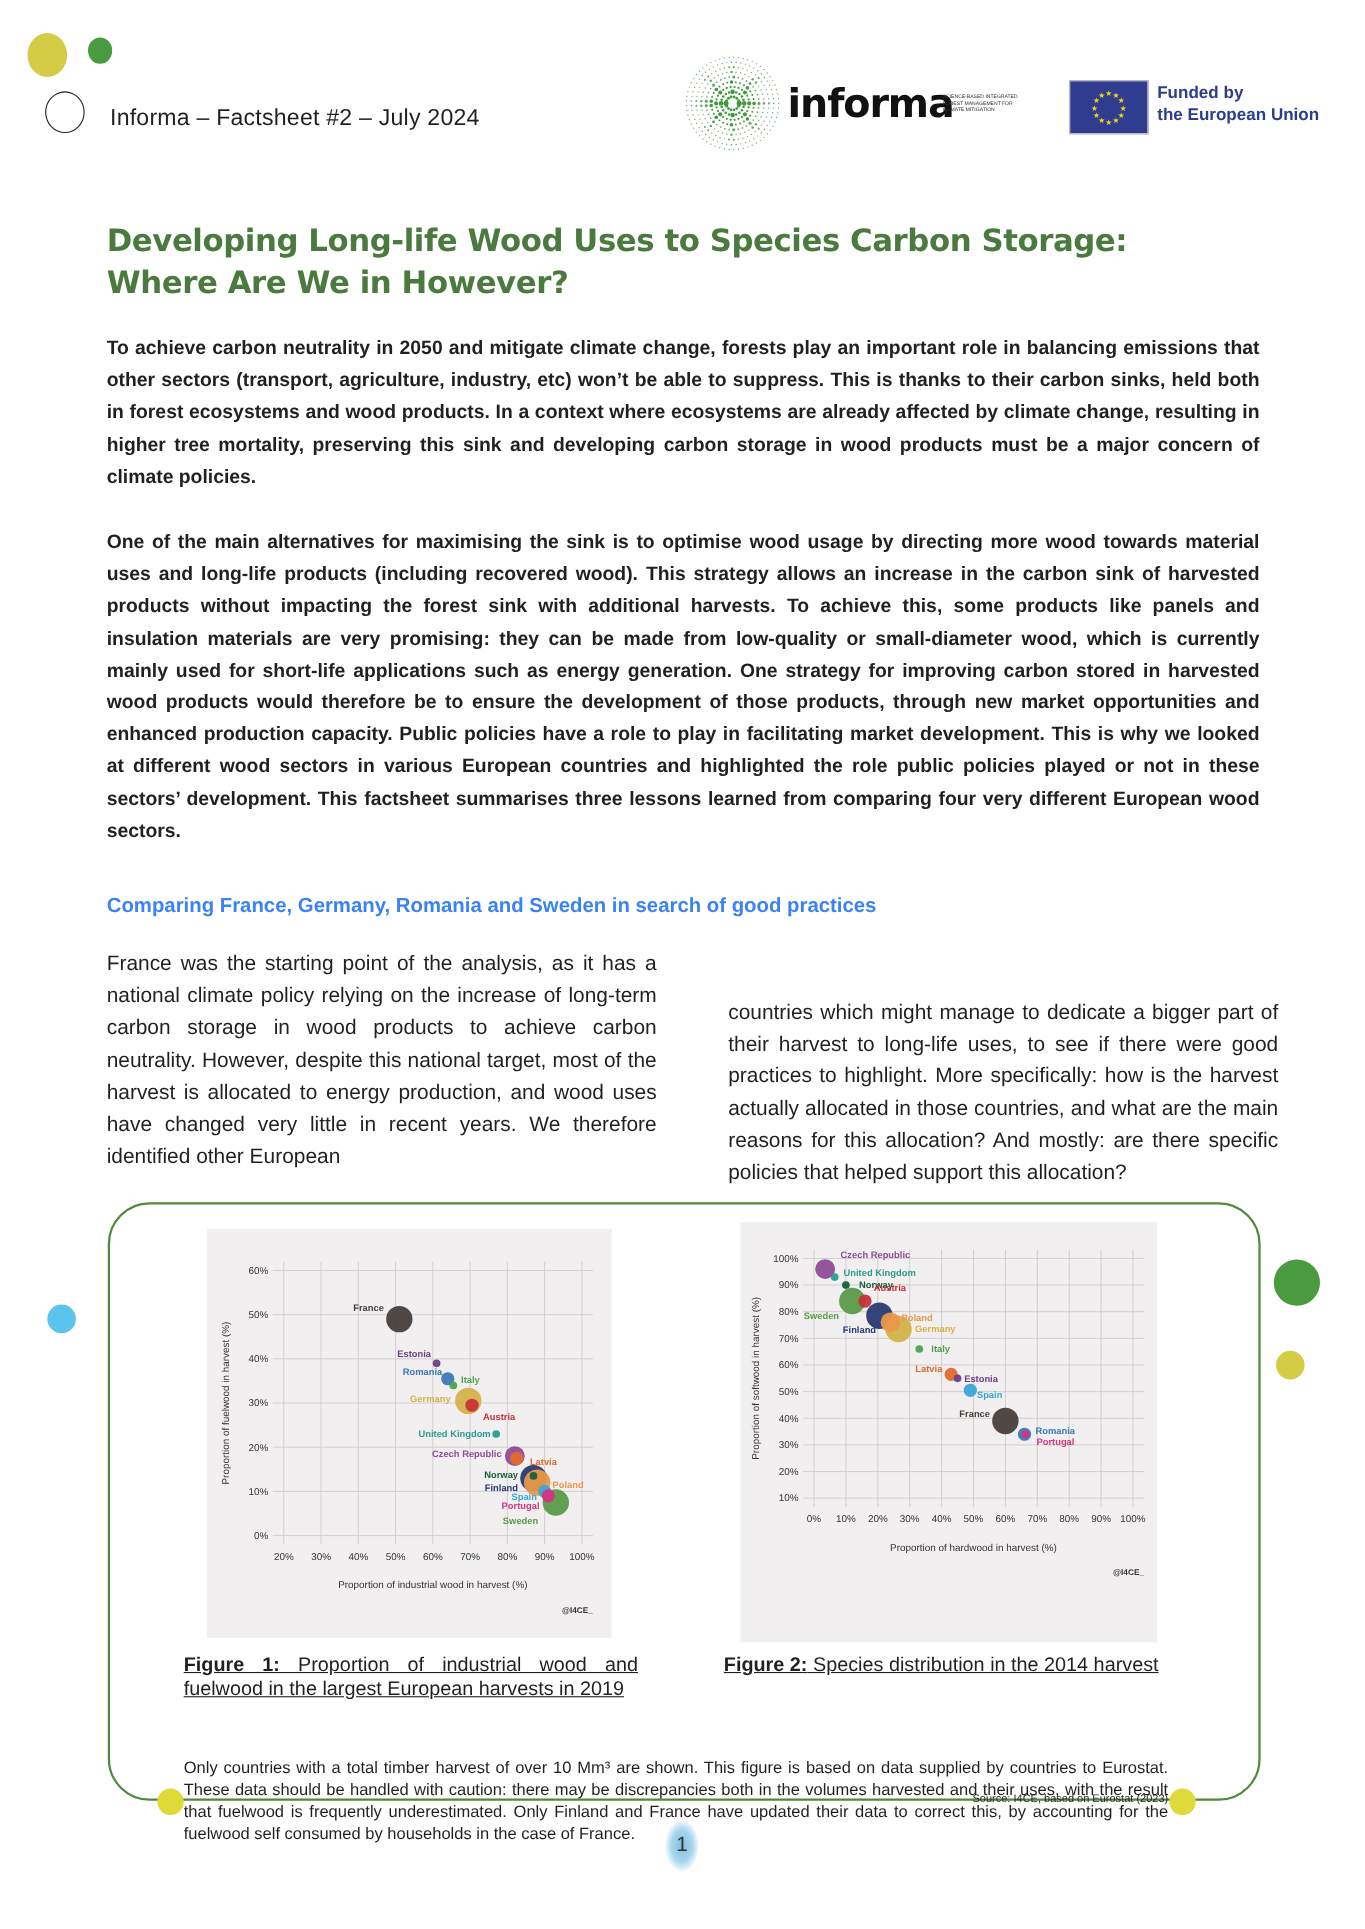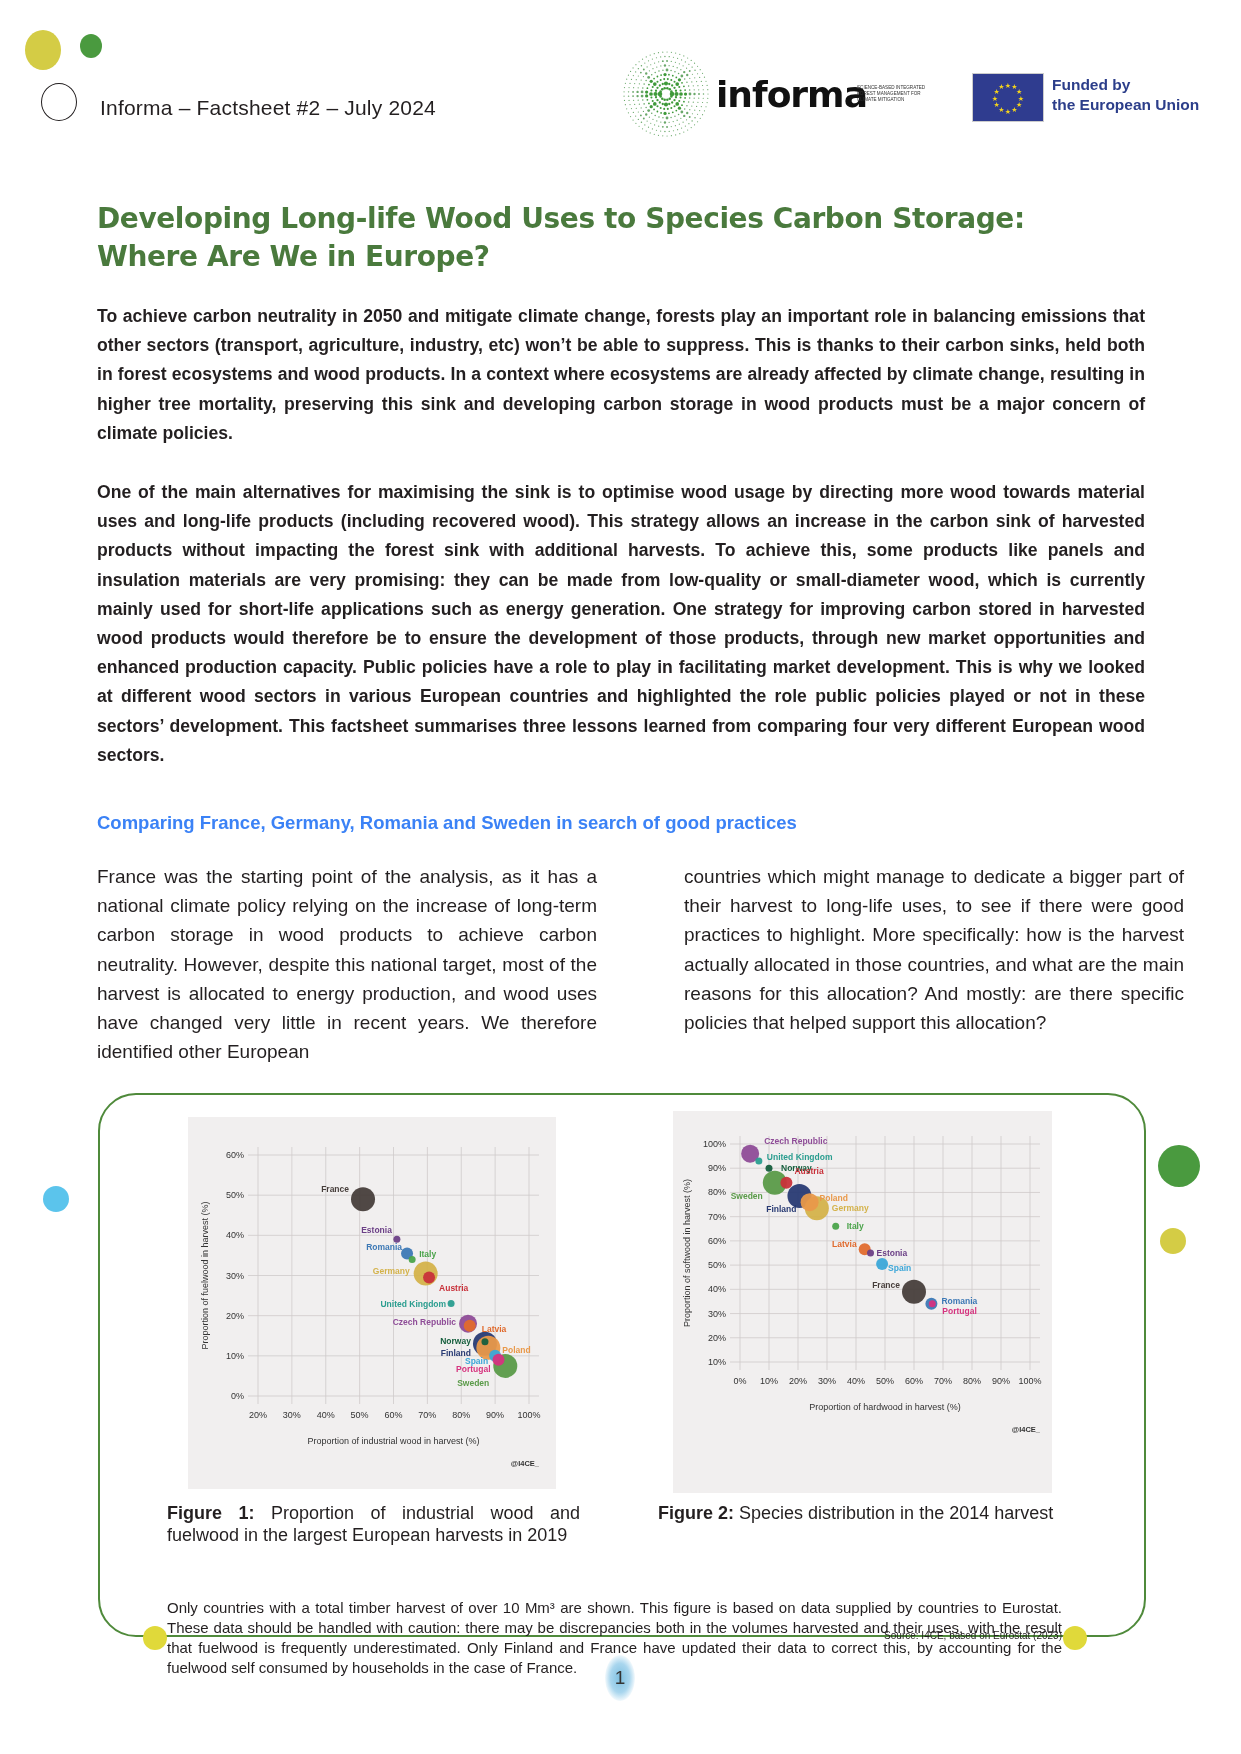--- a/index.html
+++ b/index.html
@@ -15,27 +15,27 @@
   #eu-block { left: 972px; top: 72px; width: 260px; height: 50px; }
   .eu-flag { position: absolute; left: 0; top: 1px; width: 70px; height: 47px; background: #2f3c8f; border: 1px solid #ccc; }
   .eu-text { position: absolute; left: 80px; top: 3px; font-size: 15.5px; font-weight: 700; color: #2c3e8a; line-height: 20px; }
   #page-title { left: 97px; top: 200px; width: 960px; font-size: 28px; line-height: 38px; font-weight: 700; color: #4a7a3d; font-family: "DejaVu Sans", sans-serif; letter-spacing: -0.4px; }
   .para-bold { position: absolute; left: 97px; width: 1048px; font-size: 17.6px; line-height: 29.2px; font-weight: 700; text-align: justify; color: #231f20; }
   #intro-1 { top: 302px; }
   #intro-2 { top: 478px; }
   #section-heading { left: 97px; top: 812px; font-size: 18.5px; font-weight: 700; color: #3b82f6; }
   .col-text { position: absolute; top: 862px; width: 500px; font-size: 19px; line-height: 29.2px; text-align: justify; color: #231f20; font-weight: 400; }
   #col-left { left: 97px; }
-  #col-right { left: 684px; }
+  #col-right { left: 662px; margin-top: 44px; }
   #figure-frame { left: 98px; top: 1093px; width: 1044px; height: 540px; border: 2.5px solid #4f8a3b; border-radius: 38px; }
   .chart-bg { position: absolute; background: #f1efef; }
   #chart1-bg { left: 188px; top: 1117px; width: 368px; height: 372px; }
   #chart2-bg { left: 673px; top: 1111px; width: 379px; height: 382px; }
   svg text { font-family: "Liberation Sans", sans-serif; }
-  .caption { position: absolute; font-size: 18px; line-height: 22px; color: #231f20; }
+  .caption { position: absolute; font-size: 18px; line-height: 22px; color: #231f20; text-decoration: underline; }
   .caption b { font-weight: 700; }
   #caption1 { left: 167px; top: 1502px; width: 413px; text-align: justify; }
   #caption2 { left: 658px; top: 1502px; width: 420px; }
   #footnote { left: 167px; top: 1550px; width: 895px; font-size: 15px; line-height: 20px; color: #231f20; text-align: justify; margin-top: 48px; }
   #source { left: 700px; top: 1630px; width: 362px; text-align: right; font-size: 10px; color: #231f20; }
   #page-number { left: 605px; top: 1655px; width: 30px; height: 46px; border-radius: 50%;
      background: radial-gradient(ellipse at center, #7dbfe0 0%, #a9d6ee 45%, rgba(255,255,255,0) 75%);
      text-align: center; line-height: 46px; font-size: 19px; color: #333; }
 </style>
 </head>
@@ -407,21 +407,21 @@
       </svg>
   </div>
   <div class="eu-text">
     <div>Funded by</div>
     <div>the European Union</div>
   </div>
 </div>
 
 <div class="abs" id="page-title">
   <div>Developing Long-life Wood Uses to Species Carbon Storage:</div>
-  <div>Where Are We in Europe?</div>
+  <div>Where Are We in However?</div>
 </div>
 
 <div class="para-bold" id="intro-1">To achieve carbon neutrality in 2050 and mitigate climate change, forests play an important role in balancing emissions that other sectors (transport, agriculture, industry, etc) won’t be able to suppress. This is thanks to their carbon sinks, held both in forest ecosystems and wood products. In a context where ecosystems are already affected by climate change, resulting in higher tree mortality, preserving this sink and developing carbon storage in wood products must be a major concern of climate policies.</div>
 <div class="para-bold" id="intro-2">One of the main alternatives for maximising the sink is to optimise wood usage by directing more wood towards material uses and long-life products (including recovered wood). This strategy allows an increase in the carbon sink of harvested products without impacting the forest sink with additional harvests. To achieve this, some products like panels and insulation materials are very promising: they can be made from low-quality or small-diameter wood, which is currently mainly used for short-life applications such as energy generation. One strategy for improving carbon stored in harvested wood products would therefore be to ensure the development of those products, through new market opportunities and enhanced production capacity. Public policies have a role to play in facilitating market development. This is why we looked at different wood sectors in various European countries and highlighted the role public policies played or not in these sectors’ development. This factsheet summarises three lessons learned from comparing four very different European wood sectors.</div>
 
 <div class="abs" id="section-heading">Comparing France, Germany, Romania and Sweden in search of good practices</div>
 
 <div class="col-text" id="col-left">France was the starting point of the analysis, as it has a national climate policy relying on the increase of long-term carbon storage in wood products to achieve carbon neutrality. However, despite this national target, most of the harvest is allocated to energy production, and wood uses have changed very little in recent years. We therefore identified other European</div>
 <div class="col-text" id="col-right">countries which might manage to dedicate a bigger part of their harvest to long-life uses, to see if there were good practices to highlight. More specifically: how is the harvest actually allocated in those countries, and what are the main reasons for this allocation? And mostly: are there specific policies that helped support this allocation?</div>
 

